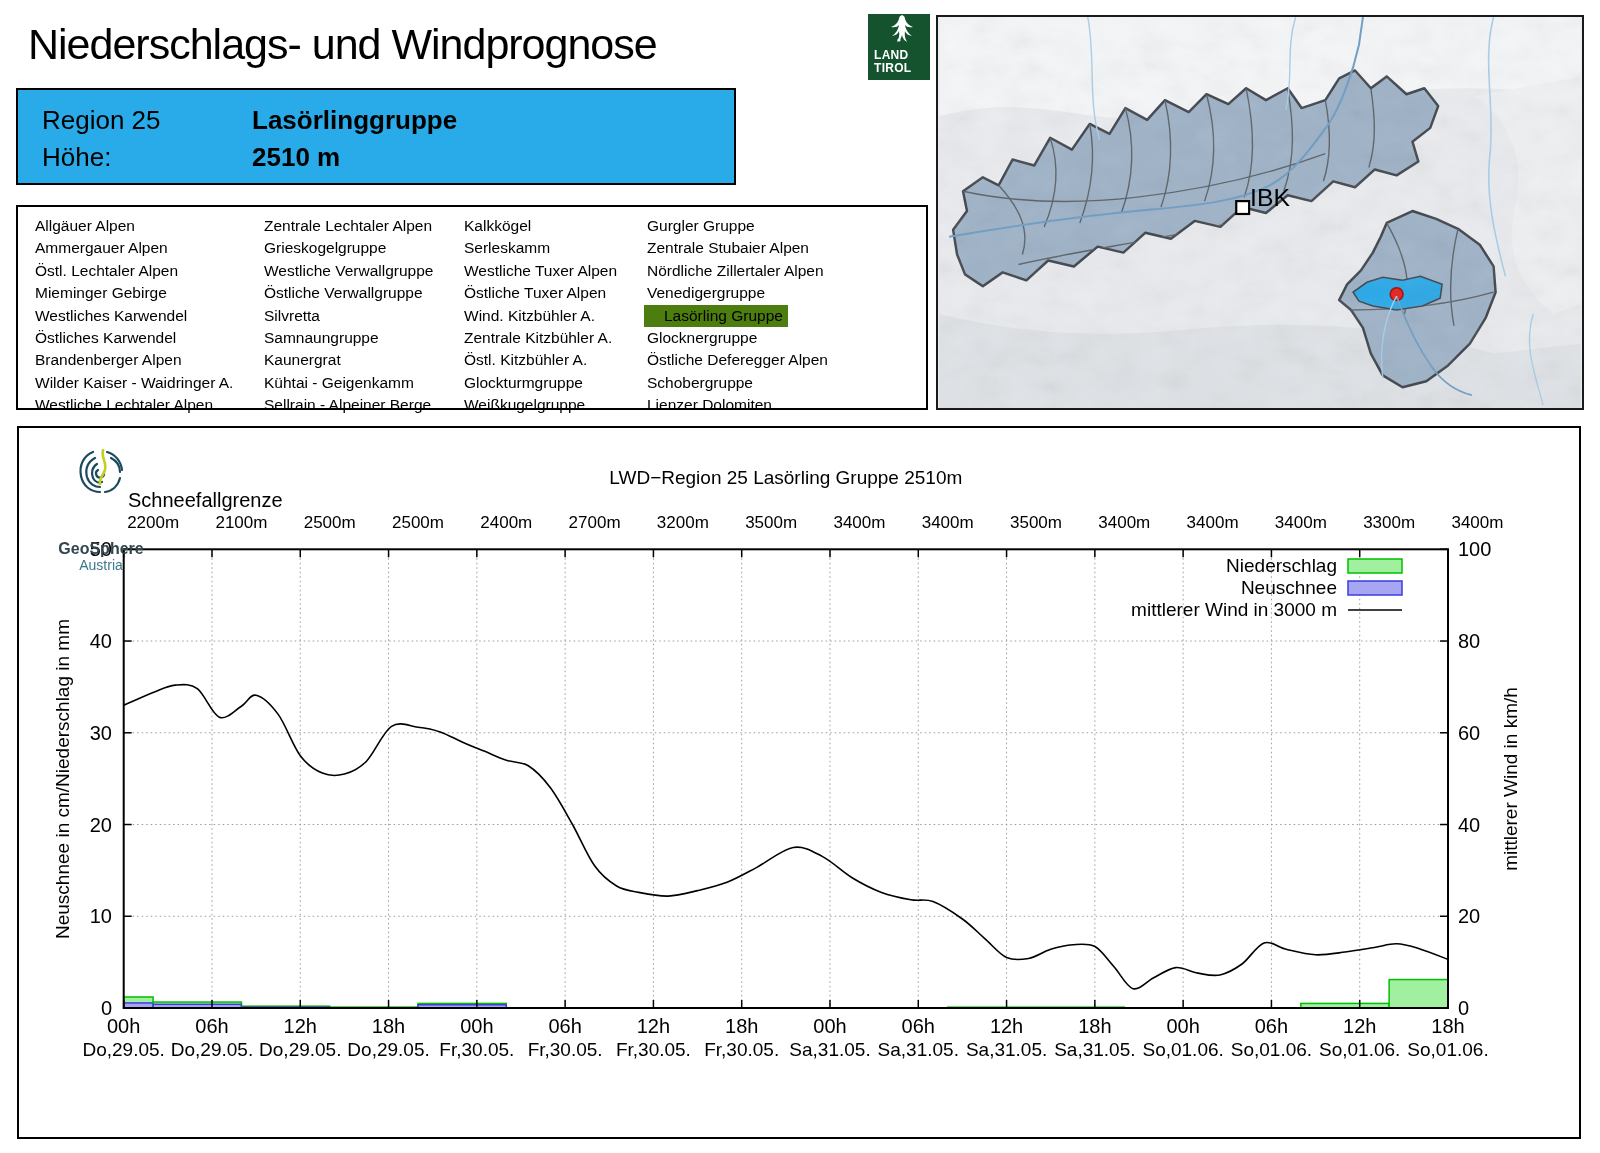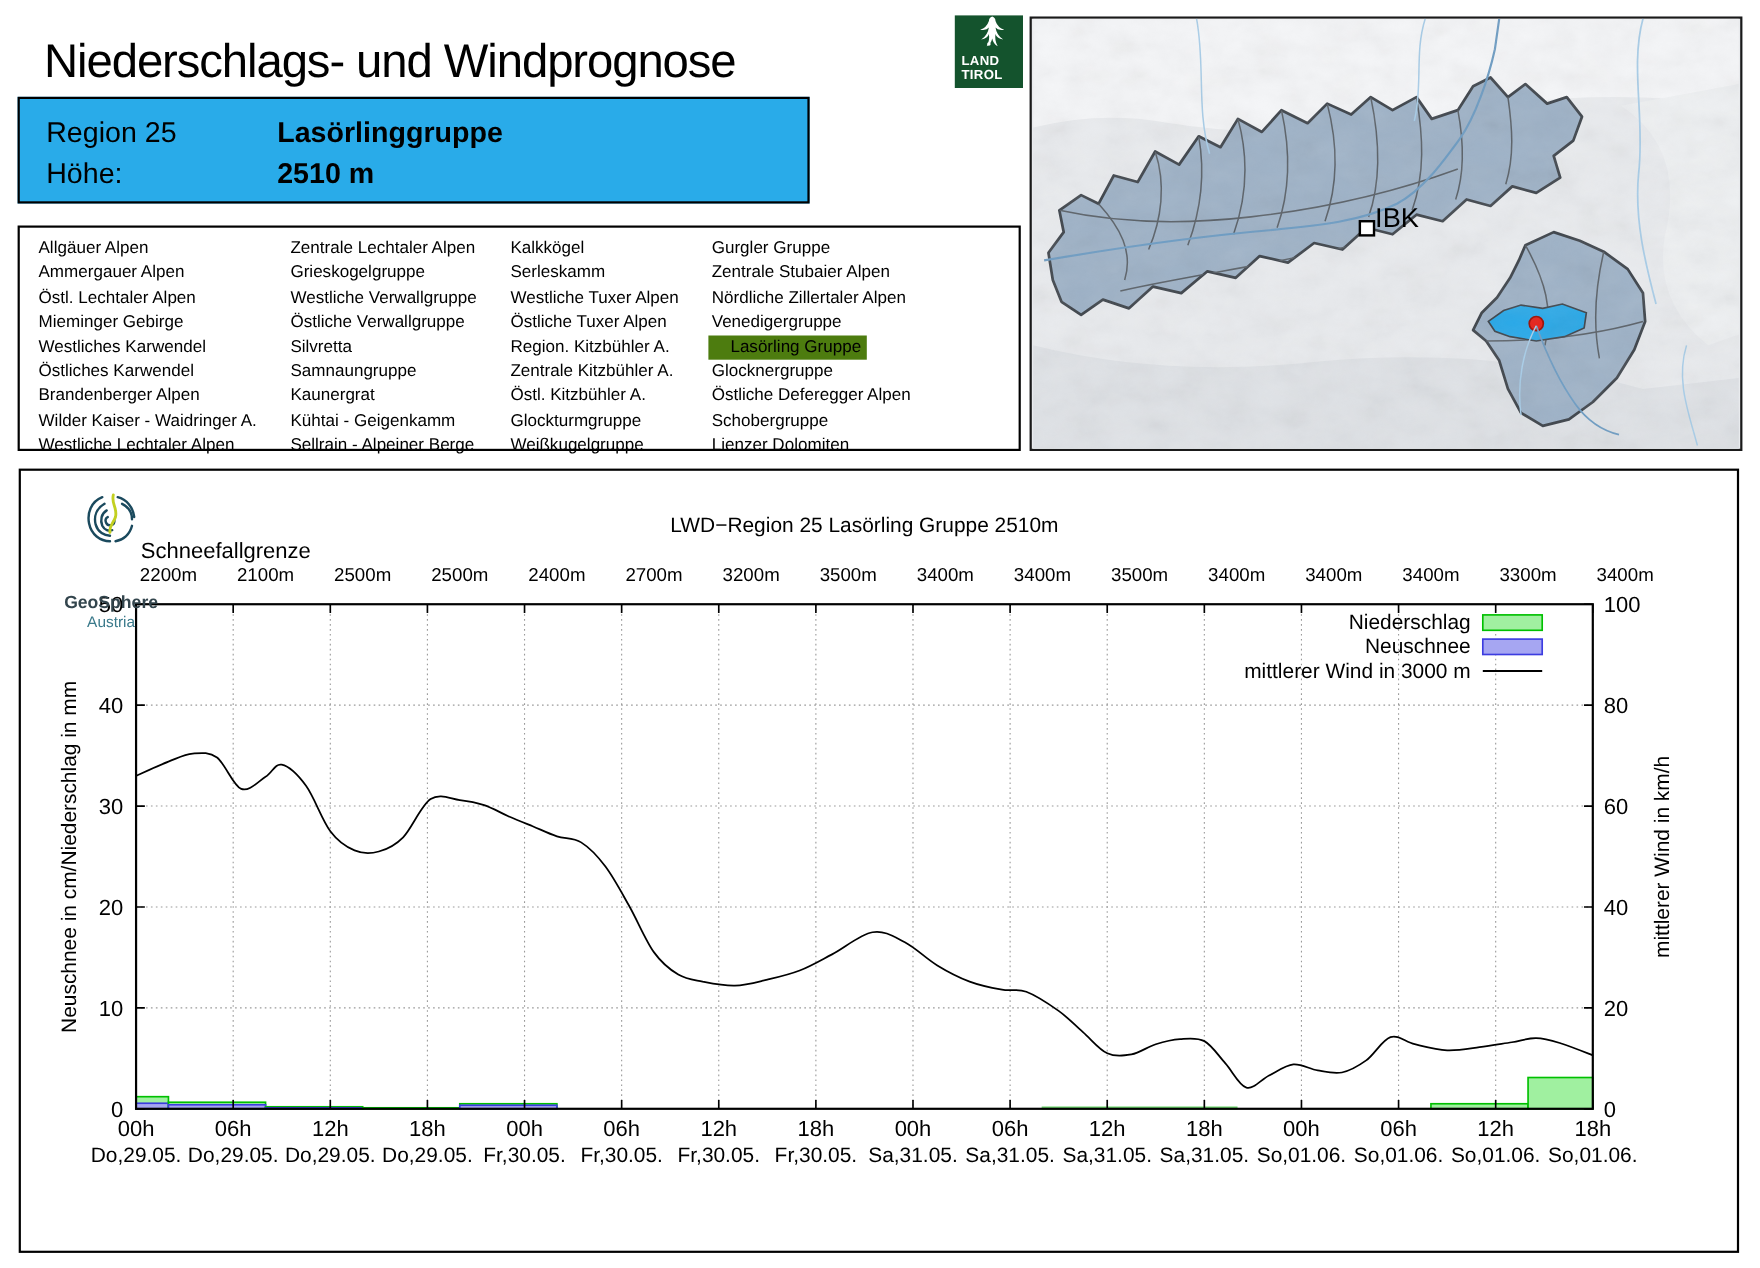--- a/index.html
+++ b/index.html
@@ -1,19 +1,19 @@
 <!DOCTYPE html>
 <html><head>
 <meta charset="utf-8">
 <style>
   html,body{margin:0;padding:0;background:#fff;}
   body{width:1600px;height:1153px;position:relative;font-family:"Liberation Sans",sans-serif;color:#000;overflow:hidden;}
   .abs{position:absolute;}
   
-  .page-title{left:24px;top:16px;font-size:43px;font-weight:400;letter-spacing:-1px;margin:16px;}
+  .page-title{left:24px;top:16px;font-size:43px;font-weight:400;letter-spacing:-1px;margin:4px;}
   .tirol-logo{left:868px;top:14px;width:62px;height:66px;background:#14532d;color:#fff;}
   .tirol-logo .txt{position:absolute;left:6px;bottom:5px;font-size:12px;font-weight:700;line-height:13px;letter-spacing:.3px;}
   
   .region-box{left:16px;top:88px;width:720px;height:97px;background:#29abe9;border:2px solid #000;box-sizing:border-box;padding:12px 0 0 24px;}
   .region-box .row{display:flex;font-size:26px;line-height:37px;}
   .region-box .lbl{width:210px;}
   .region-box .val{font-weight:700;}
   
   .region-list{left:16px;top:205px;width:912px;height:205px;border:2px solid #000;box-sizing:border-box;background:#fff;display:flex;padding:8px 0 0 17px;}
   .rl-col{display:flex;flex-direction:column;}
@@ -82,21 +82,21 @@
       <div class="rl-item"><span>Samnaungruppe</span></div>
       <div class="rl-item"><span>Kaunergrat</span></div>
       <div class="rl-item"><span>Kühtai - Geigenkamm</span></div>
       <div class="rl-item"><span>Sellrain - Alpeiner Berge</span></div>
     </div>
     <div class="rl-col c2">
       <div class="rl-item"><span>Kalkkögel</span></div>
       <div class="rl-item"><span>Serleskamm</span></div>
       <div class="rl-item"><span>Westliche Tuxer Alpen</span></div>
       <div class="rl-item"><span>Östliche Tuxer Alpen</span></div>
-      <div class="rl-item"><span>Region. Kitzbühler A.</span></div>
+      <div class="rl-item"><span>Wind. Kitzbühler A.</span></div>
       <div class="rl-item"><span>Zentrale Kitzbühler A.</span></div>
       <div class="rl-item"><span>Östl. Kitzbühler A.</span></div>
       <div class="rl-item"><span>Glockturmgruppe</span></div>
       <div class="rl-item"><span>Weißkugelgruppe</span></div>
     </div>
     <div class="rl-col c3">
       <div class="rl-item"><span>Gurgler Gruppe</span></div>
       <div class="rl-item"><span>Zentrale Stubaier Alpen</span></div>
       <div class="rl-item"><span>Nördliche Zillertaler Alpen</span></div>
       <div class="rl-item"><span>Venedigergruppe</span></div>

